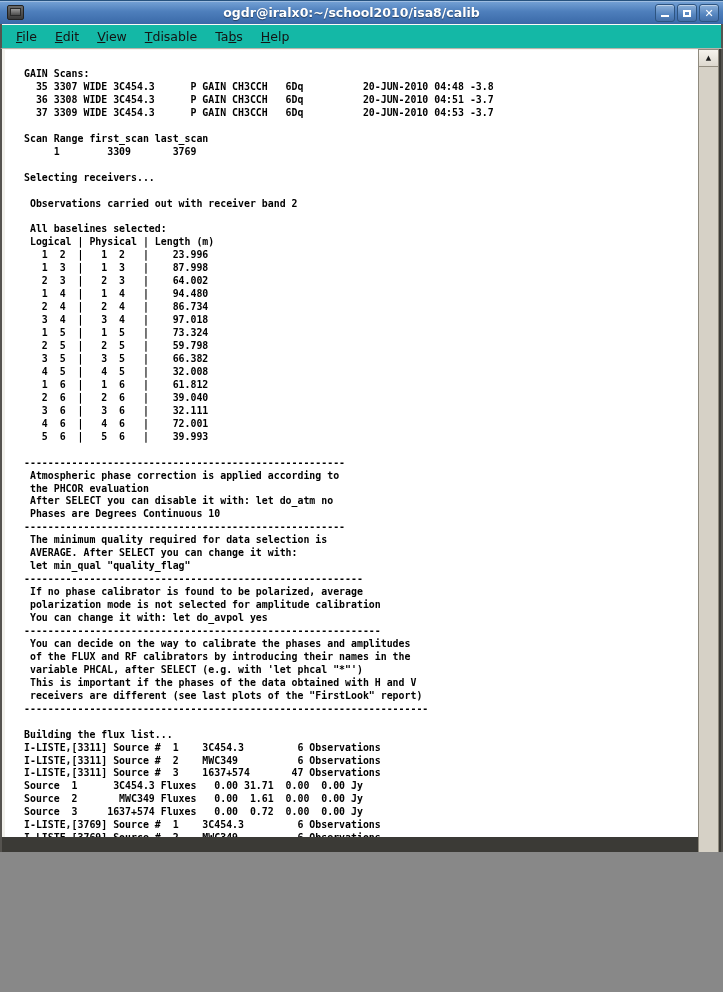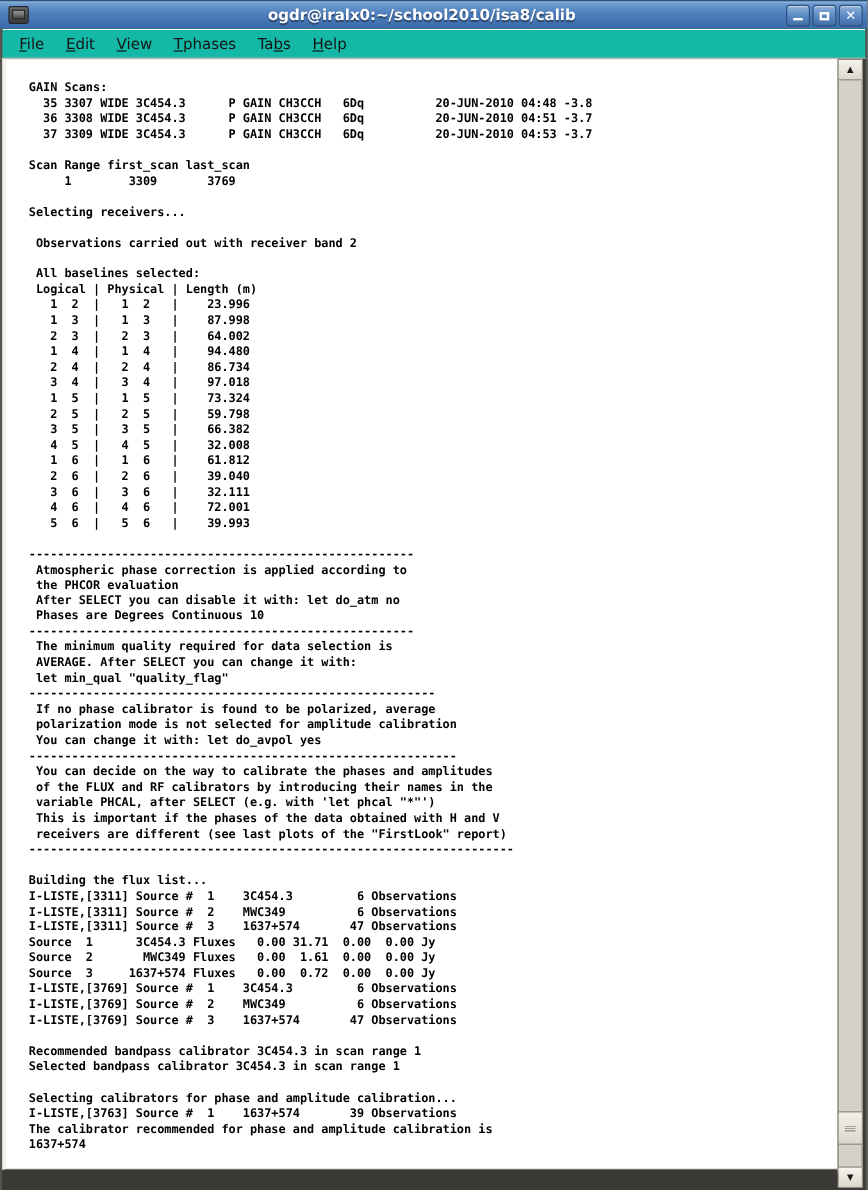--- a/index.html
+++ b/index.html
@@ -1,18 +1,18 @@
 <!DOCTYPE html>
 <html><head>
 <meta charset="utf-8">
 <style>
   * { box-sizing: border-box; }
   html,body { margin:0; padding:0; background:#888; }
   .window {
-    position:relative; width:723px; height:992px;
+    position:relative; width:723px; height:852px;
     background:#3b3a36; overflow:hidden;
     font-family:"DejaVu Sans", sans-serif;
   }
   
   .titlebar {
     position:absolute; top:0; left:0; right:0; height:24px;
     background:linear-gradient(to bottom,#76a3d6 0%,#4e7fbc 45%,#3a69a8 100%);
     border-top:1px solid #26527f;
     box-shadow:inset 0 1px 0 rgba(255,255,255,.3);
   }
@@ -123,21 +123,21 @@
       <div class="win-btn">
         <span class="glyph-close">✕</span>
       </div>
     </div>
   </div>
 
   <div class="menubar">
     <div class="menu-item"><span class="mn-pre"></span><span class="mn-key">F</span><span>ile</span></div>
     <div class="menu-item"><span class="mn-pre"></span><span class="mn-key">E</span><span>dit</span></div>
     <div class="menu-item"><span class="mn-pre"></span><span class="mn-key">V</span><span>iew</span></div>
-    <div class="menu-item"><span class="mn-pre"></span><span class="mn-key">T</span><span>phases</span></div>
+    <div class="menu-item"><span class="mn-pre"></span><span class="mn-key">T</span><span>disable</span></div>
     <div class="menu-item"><span class="mn-pre">Ta</span><span class="mn-key">b</span><span>s</span></div>
     <div class="menu-item"><span class="mn-pre"></span><span class="mn-key">H</span><span>elp</span></div>
   </div>
 
   <div class="winbody">
     <div class="terminal">
       <pre>GAIN Scans:
   35 3307 WIDE 3C454.3      P GAIN CH3CCH   6Dq          20-JUN-2010 04:48 -3.8
   36 3308 WIDE 3C454.3      P GAIN CH3CCH   6Dq          20-JUN-2010 04:51 -3.7
   37 3309 WIDE 3C454.3      P GAIN CH3CCH   6Dq          20-JUN-2010 04:53 -3.7

